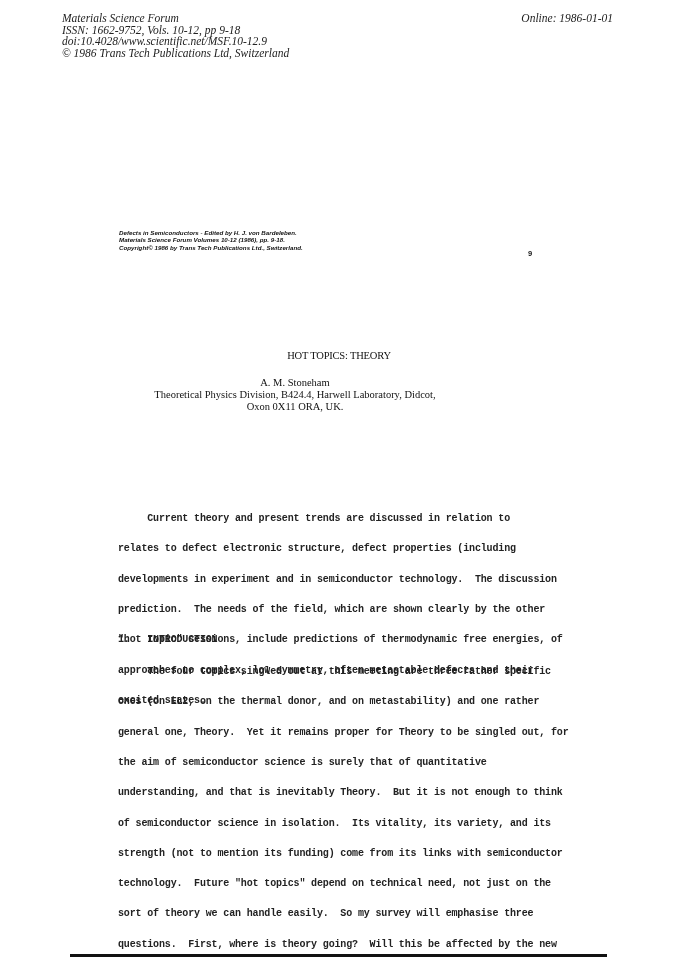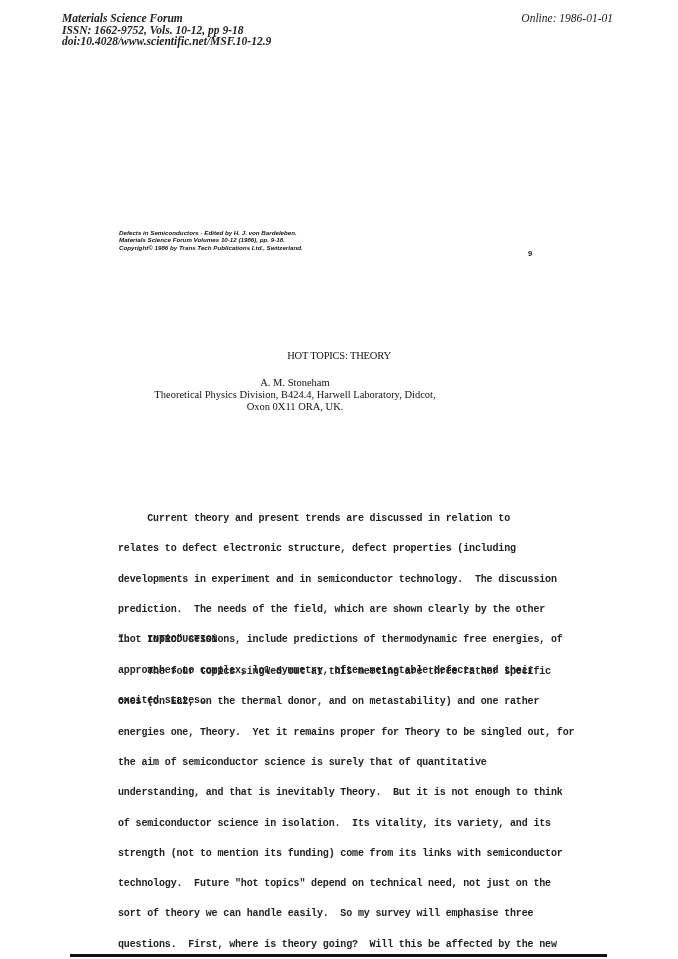--- a/index.html
+++ b/index.html
@@ -1,18 +1,18 @@
 <!DOCTYPE html>
 <html><head>
 <meta charset="utf-8">
 <style>
   html, body { margin:0; padding:0; }
   body { width:678px; height:959px; background:#ffffff; position:relative; overflow:hidden; color:#111; }
   .serif-it { font-family:"Liberation Serif", serif; font-style:italic; font-size:11.5px; line-height:11.5px; color:#222; }
-  #meta { position:absolute; left:62px; top:13px;font-weight:bold; }
+  #meta { position:absolute; left:62px; top:13px; }
   #meta div { white-space:nowrap; }
   #online { position:absolute; right:65px; top:13px;margin-left:11px; }
   #bookhdr { position:absolute; left:119px; top:229px; font-family:"Liberation Sans", sans-serif; font-weight:bold; font-style:italic; font-size:6.2px; line-height:7.3px; color:#111; }
   #bookhdr div { white-space:nowrap; }
   #pagenum { position:absolute; left:528px; top:249px; font-family:"Liberation Sans", sans-serif; font-weight:bold; font-size:7.5px; }
   #title { position:absolute; left:0; width:678px; top:350px; text-align:center; font-family:"Liberation Serif", serif; font-weight:normal; font-size:10.5px; letter-spacing:-0.2px; }
   #authorblock { position:absolute; left:0; width:590px; top:377px; text-align:center; font-family:"Liberation Serif", serif; font-size:10.5px; line-height:12px; }
   .mono { font-family:"Liberation Mono", monospace; font-size:10px; line-height:10.1px; font-weight:bold; color:#222; white-space:pre; position:absolute; left:118px; letter-spacing:-0.15px; }
   #abstract { top:494px; }
   #sechead { top:635px; }
@@ -24,20 +24,21 @@
 </style>
 </head>
 <body>
 
 <div id="watermark"></div>
 
 <div id="meta" class="serif-it">
   <div>Materials Science Forum</div>
   <div>ISSN: 1662-9752, Vols. 10-12, pp 9-18</div>
   <div>doi:10.4028/www.scientific.net/MSF.10-12.9</div>
+  <div>© 1986 Trans Tech Publications Ltd, Switzerland</div>
 </div>
 <div id="online" class="serif-it">Online: 1986-01-01</div>
 
 <div id="bookhdr">
   <div>Defects in Semiconductors - Edited by H. J. von Bardeleben.</div>
   <div>Materials Science Forum Volumes 10-12 (1986),  pp. 9-18.</div>
   <div>Copyright© 1986 by Trans Tech Publications Ltd., Switzerland.</div>
 </div>
 <div id="pagenum">9</div>
 
@@ -57,21 +58,21 @@
   <div>"hot topic" sessions, include predictions of thermodynamic free energies, of</div>
   <div>approaches to complex, low-symmetry, often metastable defects and their</div>
   <div>excited states.</div>
 </div>
 
 <div id="sechead" class="mono">1.   INTRODUCTION</div>
 
 <div id="intro" class="mono">
   <div>     The four topics singled out at this meeting are three rather specific</div>
   <div>ones (on EL2, on the thermal donor, and on metastability) and one rather</div>
-  <div>energies one, Theory.  Yet it remains proper for Theory to be singled out, for</div>
+  <div>general one, Theory.  Yet it remains proper for Theory to be singled out, for</div>
   <div>the aim of semiconductor science is surely that of quantitative</div>
   <div>understanding, and that is inevitably Theory.  But it is not enough to think</div>
   <div>of semiconductor science in isolation.  Its vitality, its variety, and its</div>
   <div>strength (not to mention its funding) come from its links with semiconductor</div>
   <div>technology.  Future "hot topics" depend on technical need, not just on the</div>
   <div>sort of theory we can handle easily.  So my survey will emphasise three</div>
   <div>questions.  First, where is theory going?  Will this be affected by the new</div>
   
   
   

